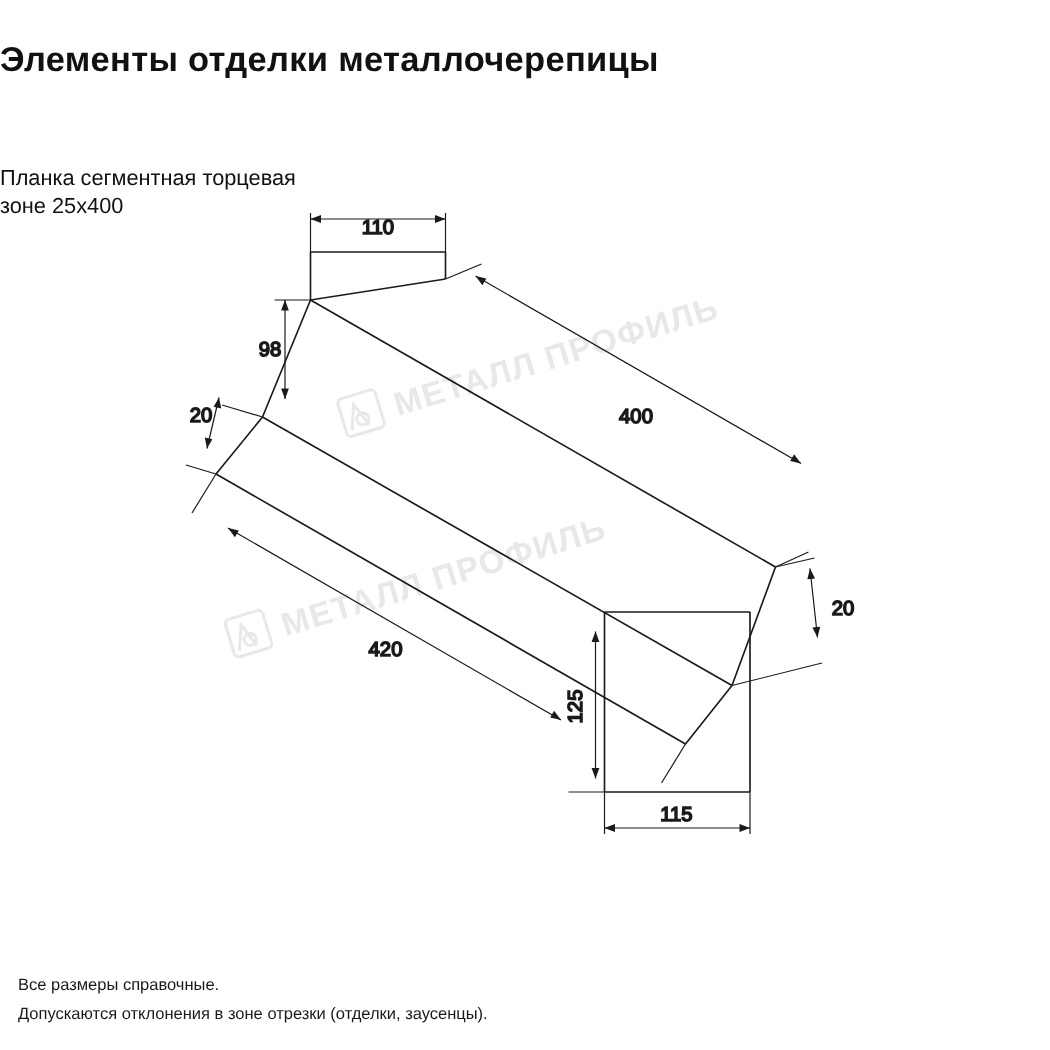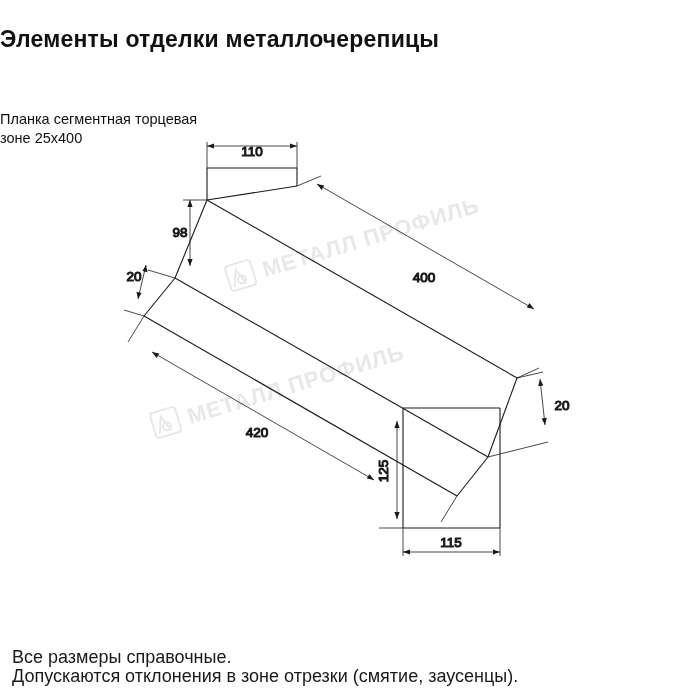--- a/index.html
+++ b/index.html
@@ -49,21 +49,21 @@
     top: 0;
     width: 700px;
     height: 700px;
     pointer-events: none;
   }
   .footer {
     position: absolute;
     left: 12px;
     bottom: 14px;
     width: 676px;
-    font-size: 18px;
+    font-size: 11px;
     color: #1a1a1a;
     line-height: 19px;
   }
   .footer span { display: block; }
   text {
     font-family: "Liberation Sans", sans-serif;
     fill: #1a1a1a;
   }
   .dim-text { font-size: 13.5px; }
   .wm text {
@@ -194,16 +194,16 @@
         <path d="M 403 552 l 7 -2.6 l 0 5.2 z" fill="#1a1a1a" stroke="none"></path>
         <path d="M 500 552 l -7 -2.6 l 0 5.2 z" fill="#1a1a1a" stroke="none"></path>
       </g>
       <text class="dim-text" x="451" y="547" text-anchor="middle">115</text>
 
     </g>
   </svg>
 
   <div class="footer">
     <span>Все размеры справочные.</span>
-    <span>Допускаются отклонения в зоне отрезки (смятие, заусенцы).</span>
+    <span>Допускаются отклонения в зоне отрезки (отделки, заусенцы).</span>
   </div>
 
 </div>
 
 </body></html>

